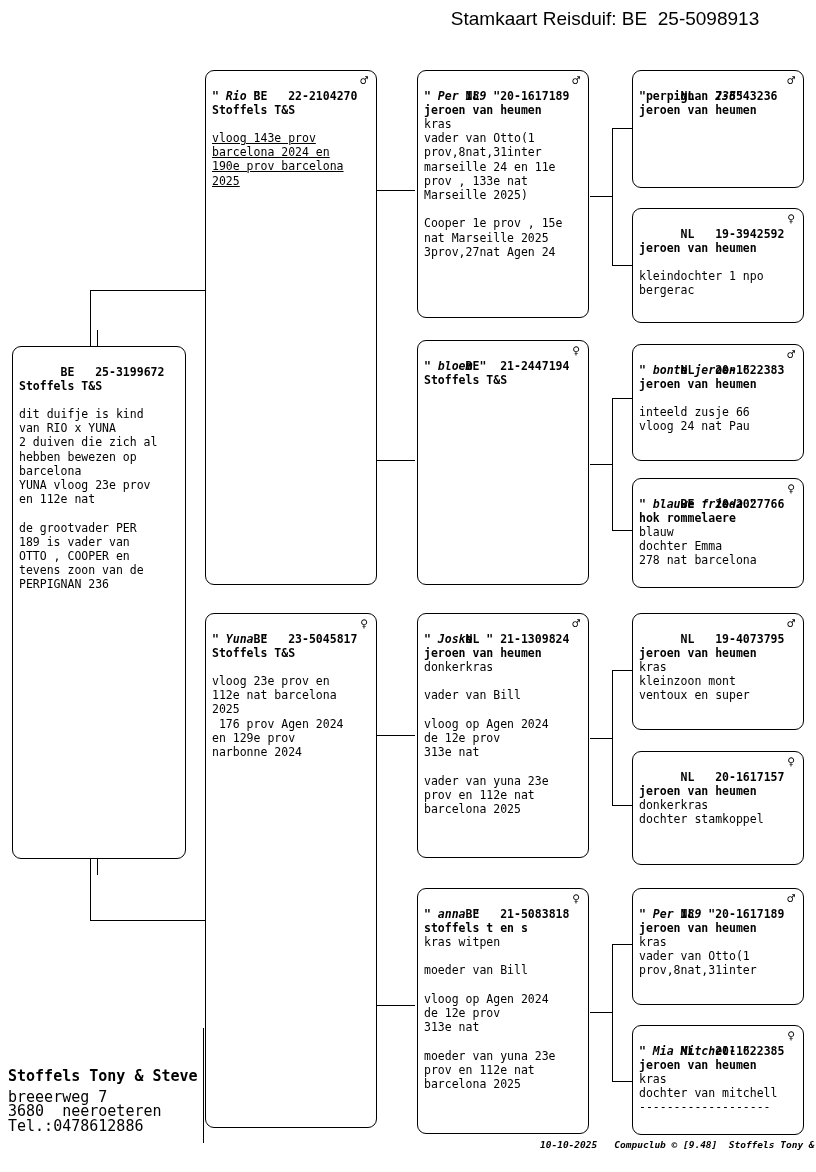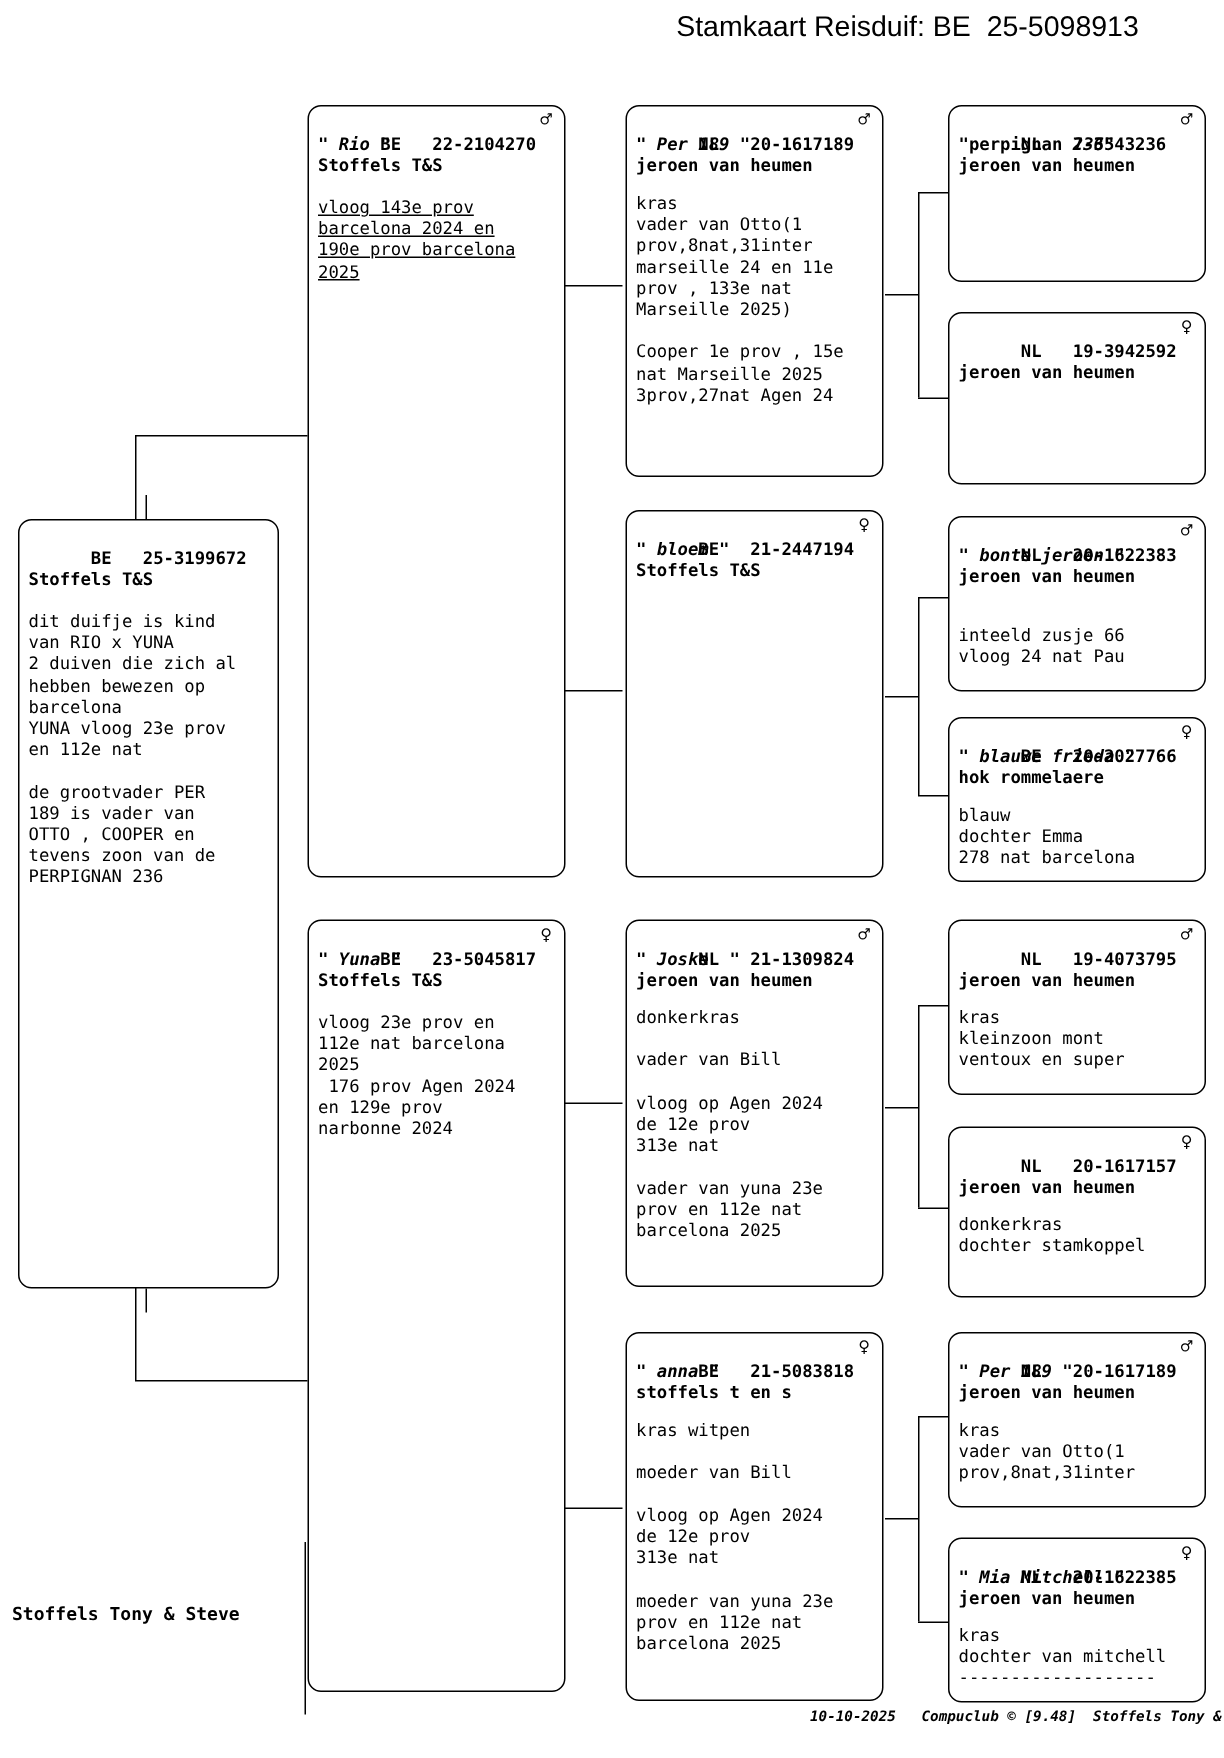--- a/index.html
+++ b/index.html
@@ -62,34 +62,34 @@
   .owner{
     white-space:pre;
     font-size:11.5px;
     font-weight:bold;
     line-height:14px;
   }
   .body{
     white-space:pre;
     font-size:11.5px;
     line-height:14.2px;
-    margin-top:11px;
+    margin-top:0px;
   }
 
   
   .ln{position:absolute;background:#000;z-index:1;}
   .lnh{height:1px;}
   .lnv{width:1px;}
 
   
   .addr{
     position:absolute;
     left:8px;top:1040px;
     white-space:pre;
-    font-size:12px;
+    font-size:15px;
     line-height:14.5px;
   }
   .addr .nm{font-weight:bold;display:block;margin-bottom:6px;}
   .credit{
     position:absolute;
     left:540px;top:1139px;
     white-space:pre;
     font-size:9.5px;
     font-style:italic;
     font-weight:bold;
@@ -268,20 +268,23 @@
     <div class="body"></div>
   </div>
 
   <div class="card" style="left:632px;top:208px;width:172px;height:115px;">
     <div class="hdr">
       <span>NL   19-3942592</span>
       <span class="sex">♀</span>
     </div>
     <div class="nick"></div>
     <div class="owner" style="margin-top:14px;">jeroen van heumen</div>
+    <div class="body">
+kleindochter 1 npo
+bergerac</div>
   </div>
 
   <div class="card" style="left:632px;top:344px;width:172px;height:117px;">
     <div class="hdr">
       <span>NL   20-1622383</span>
       <span class="sex">♂</span>
     </div>
     <div class="nick">" bonte jeroen "</div>
     <div class="owner">jeroen van heumen</div>
     <div class="body">
@@ -342,18 +345,20 @@
       <span class="sex">♀</span>
     </div>
     <div class="nick">" Mia Mitchell "</div>
     <div class="owner">jeroen van heumen</div>
     <div class="body">kras
 dochter van mitchell
 -------------------</div>
   </div>
 
   <div class="addr">
-    <span class="nm">Stoffels Tony &amp; Steve</span>
+    <span class="nm">Stoffels Tony &amp; Steve</span><span>breeerweg 7
+3680  neeroeteren
+Tel.:0478612886</span>
   </div>
 
   <div class="credit">10-10-2025   Compuclub © [9.48]  Stoffels Tony &amp; Steve</div>
 
 </div>
 
 </body></html>

